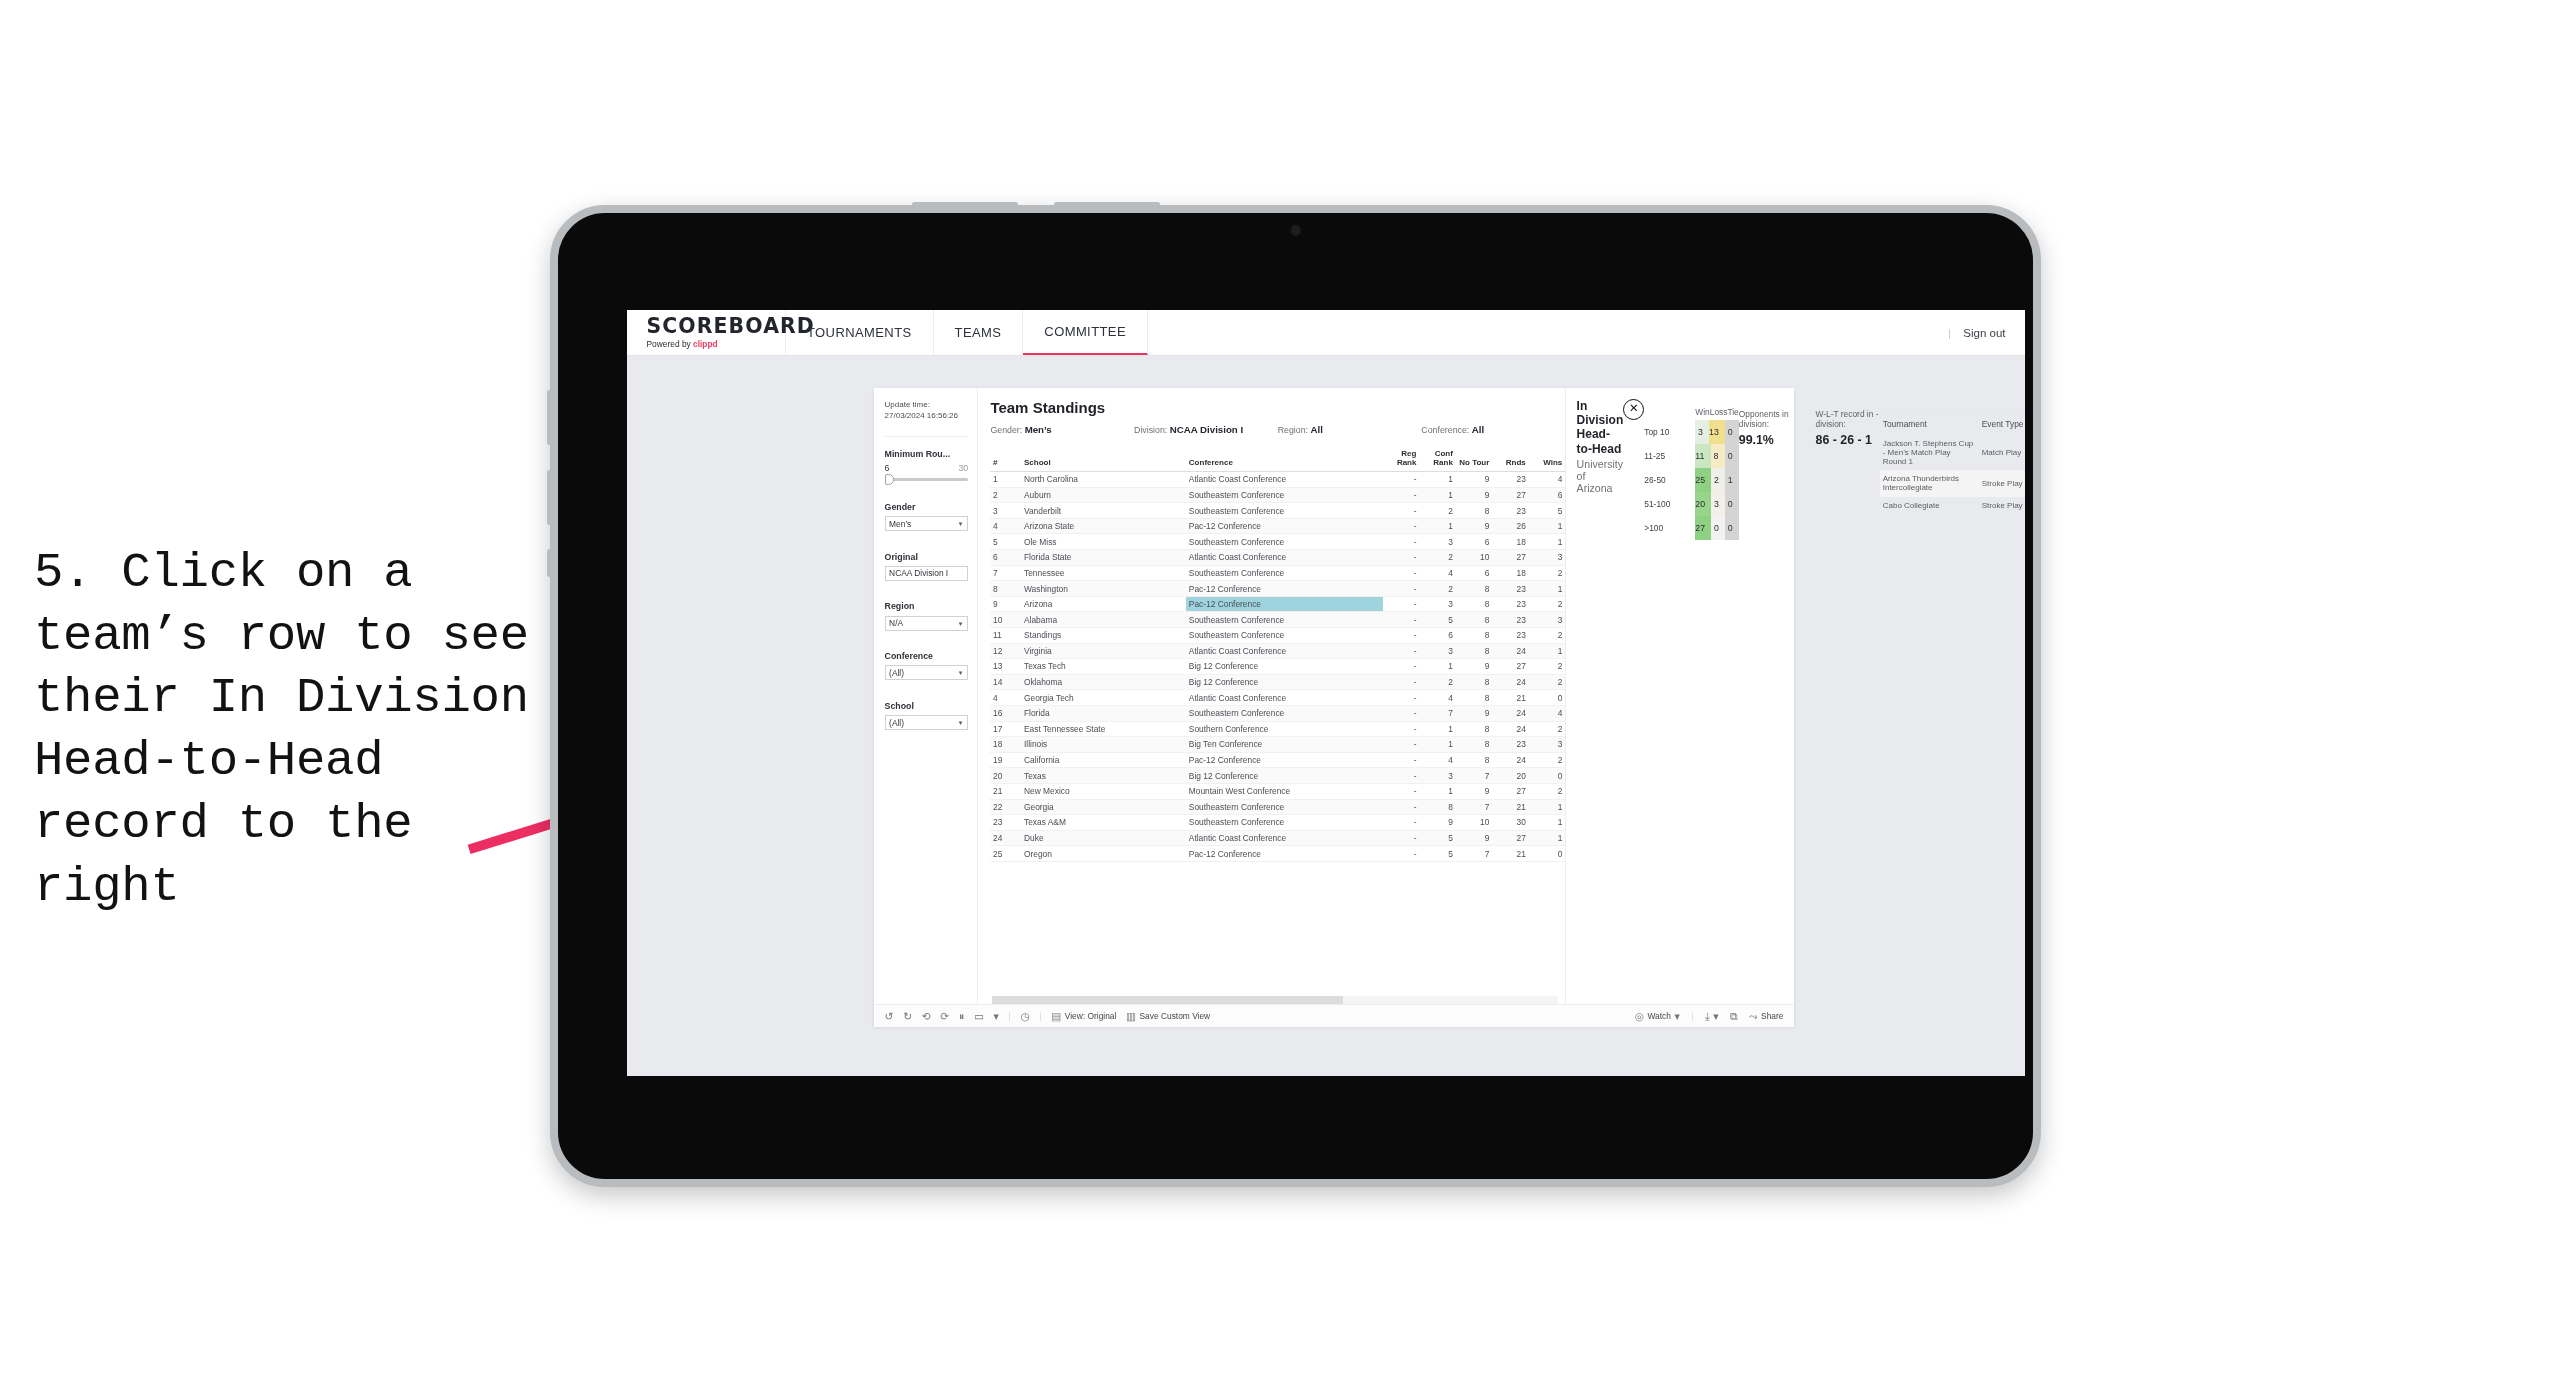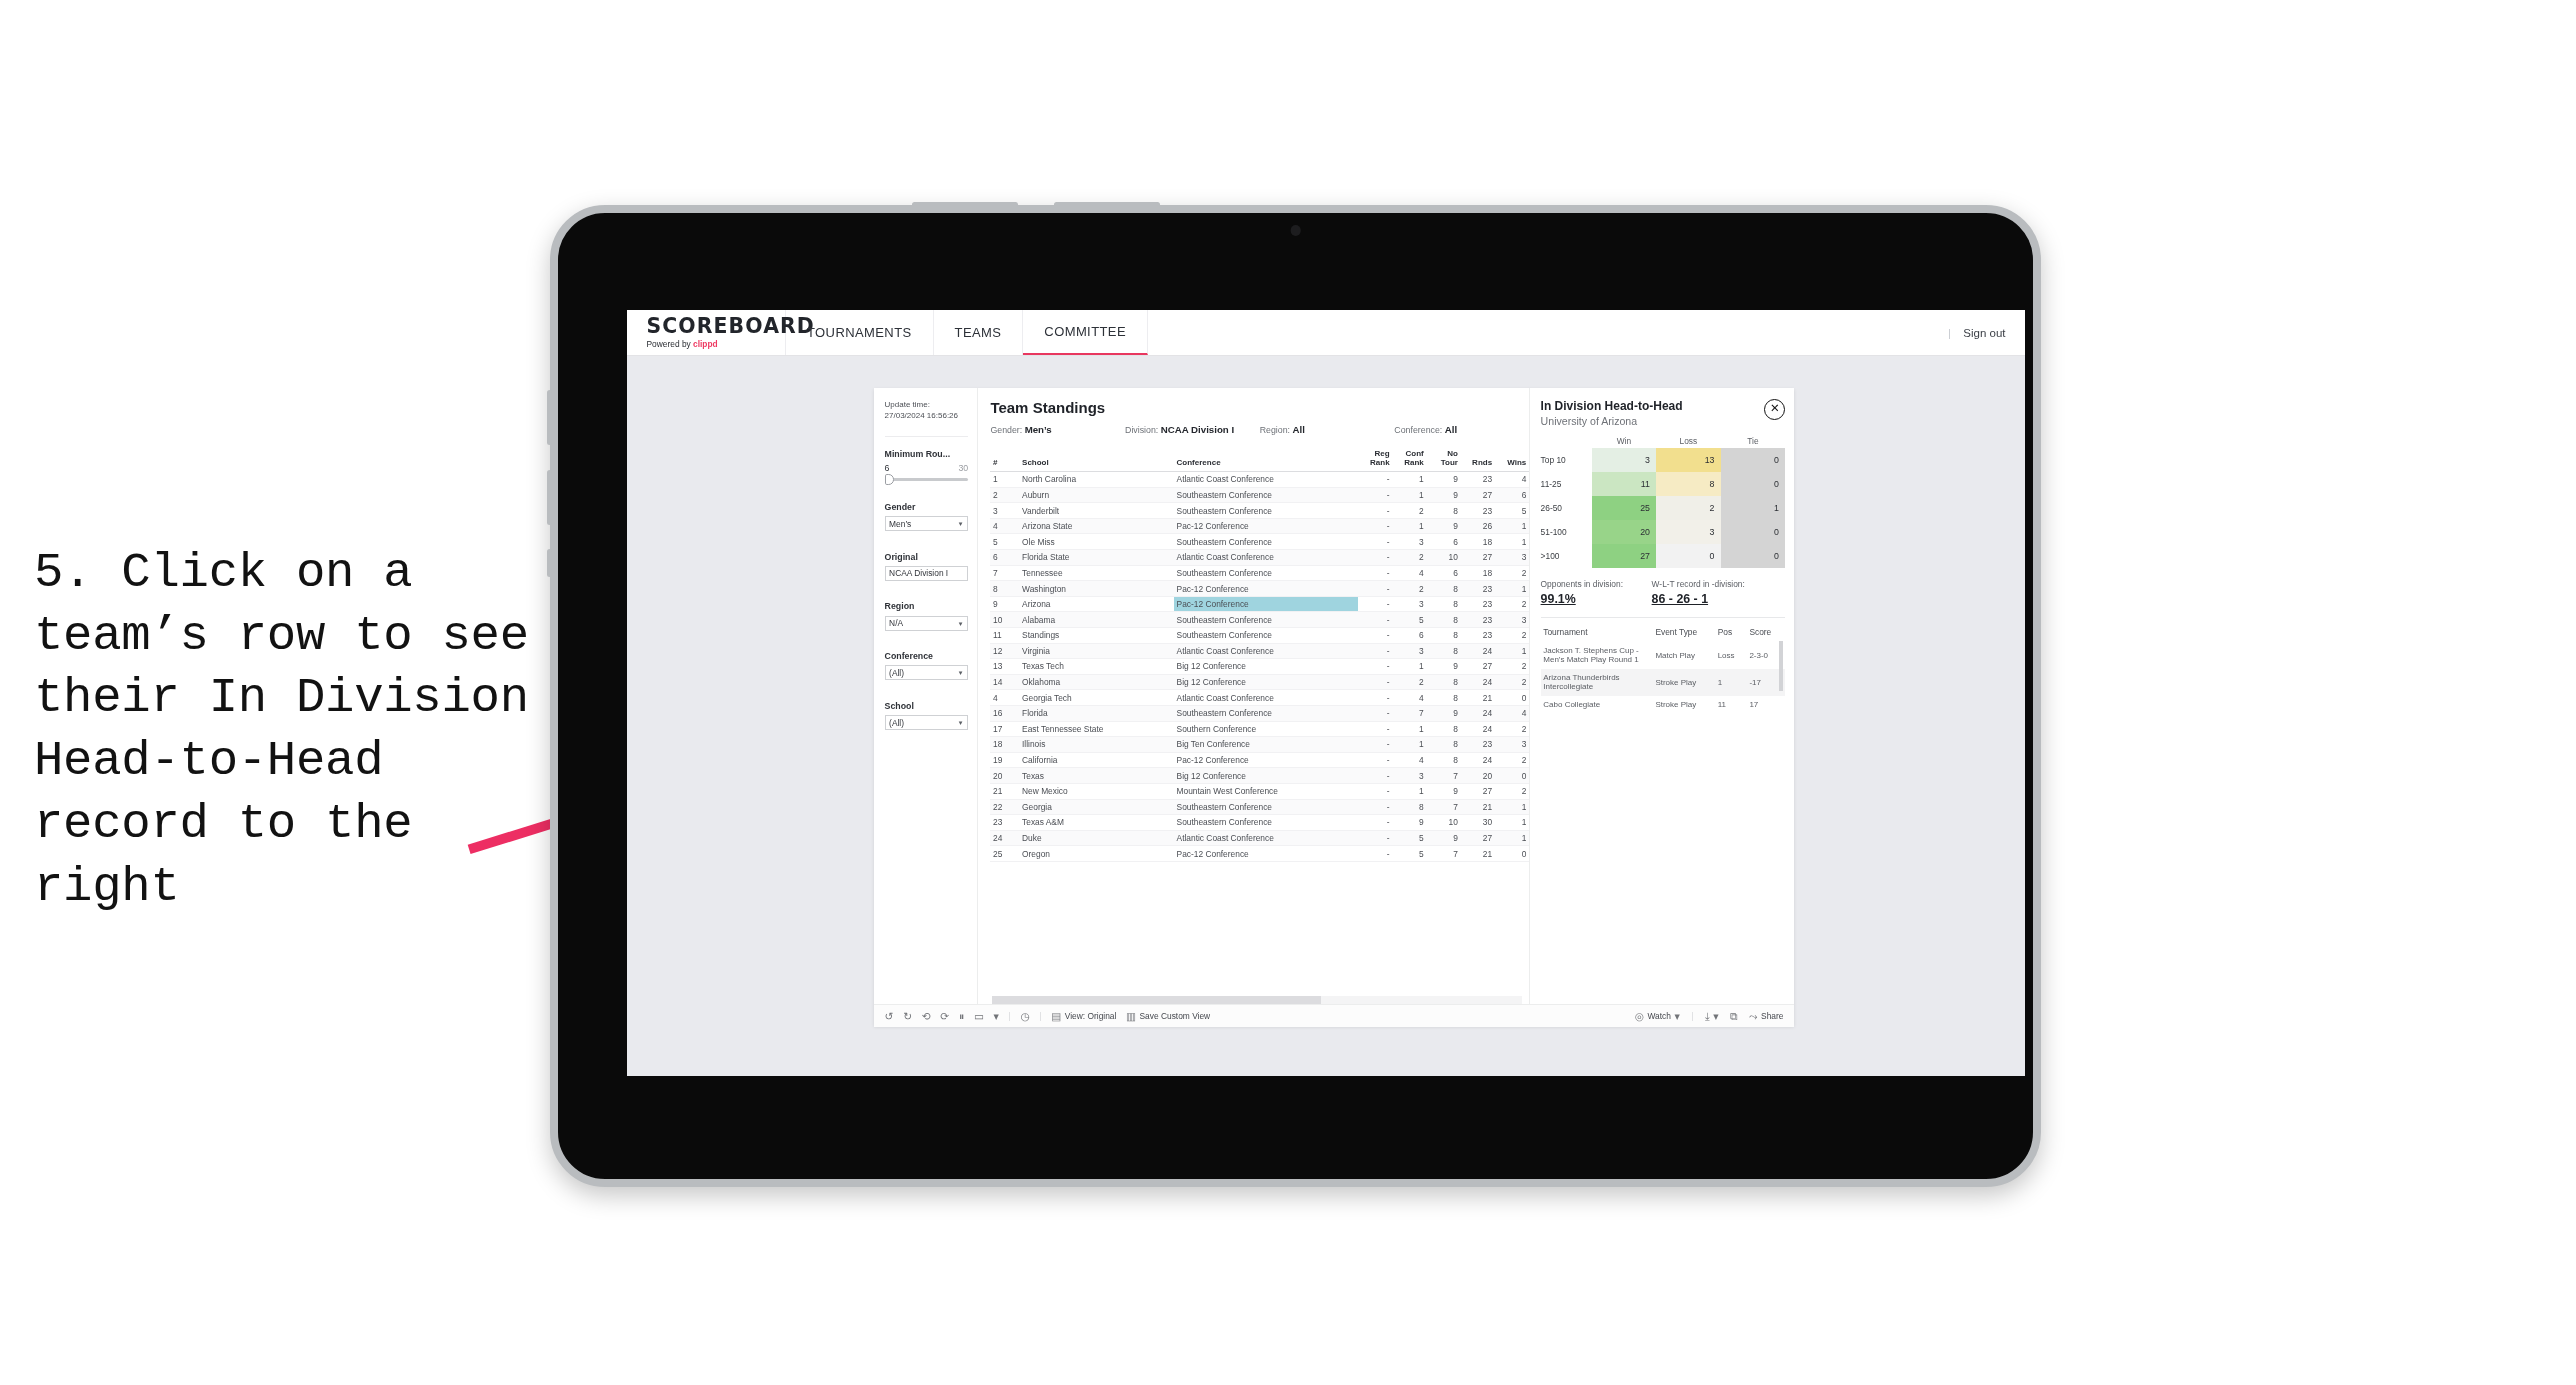--- a/index.html
+++ b/index.html
@@ -163,22 +163,22 @@
   .c-rank { width: 19.5px; }
   .c-school { width: 104px; }
   .c-conf { width: 124px; }
   .c-n { width: 23px; }
   #tblscroll { flex: 1; overflow: hidden; }
   #hscroll { height: 8px; margin: 3.5px 7px 0 1.8px; background: #f4f4f5; position: relative; }
   #hscroll i { position: absolute; left: 0; top: 0; width: 62%; height: 100%; background: #dcdcdf; display: block; }
 
   
   #h2h {
-    width: 265px; flex-shrink: 0; border-left: 0.9px solid #eceded;
-    padding: 10.6px 8.8px 0 10.6px; display: flex; flex-direction: column;
+    width: 229px; flex-shrink: 0; border-left: 0.9px solid #eceded;
+    padding: 10.6px 8.8px 0 10.6px; display: flex; 
   }
   #h2hHead { display: flex; align-items: flex-start; }
   #h2hTitle { font-size: 12px; font-weight: 700; color: #1f2228; line-height: 1.2; }
   #h2hSub { font-size: 10.6px; color: #6f7278; margin-top: 1.8px; }
   #closeBtn {
     margin-left: auto; width: 21px; height: 21px; border-radius: 50%;
     border: 1.8px solid #111; display: flex; align-items: center;
     justify-content: center; font-size: 11.5px; color: #111; cursor: pointer;
     flex-shrink: 0; line-height: 1; font-family: "DejaVu Sans", sans-serif;
   }
@@ -195,21 +195,21 @@
     flex: 1; height: 24px; font-size: 8.8px; color: #2c2f34;
     display: flex; align-items: center; justify-content: flex-end;
     padding-right: 6.2px;
   }
 
   
   #sumRow { display: flex; margin-top: 10.6px; }
   #sumRow .blk { }
   #sumRow .blk.a { width: 111px; }
   #sumRow .cap { font-size: 8.4px; color: #5d6066; margin-bottom: 3.5px; }
-  #sumRow .val { font-size: 12.4px; font-weight: 700; color: #1f2228; text-decoration: underline; }
+  #sumRow .val { font-size: 12.4px; font-weight: 700; color: #1f2228; }
 
   #tourWrap { margin-top: 10.6px; border-top: 0.9px solid #e7e8ea; padding-top: 5.3px; }
   table.ttbl { width: 100%; border-collapse: collapse; font-size: 8px; table-layout: fixed; }
   table.ttbl th {
     text-align: left; font-size: 8.4px; font-weight: 400; color: #4b4e54;
     padding: 3.5px 2.7px 5.3px 2.7px;
   }
   table.ttbl td { padding: 4.4px 2.7px; color: #5a5d63; vertical-align: middle; }
   table.ttbl tr.alt td { background: #f4f4f5; }
   .tc-t { width: 99px; }

